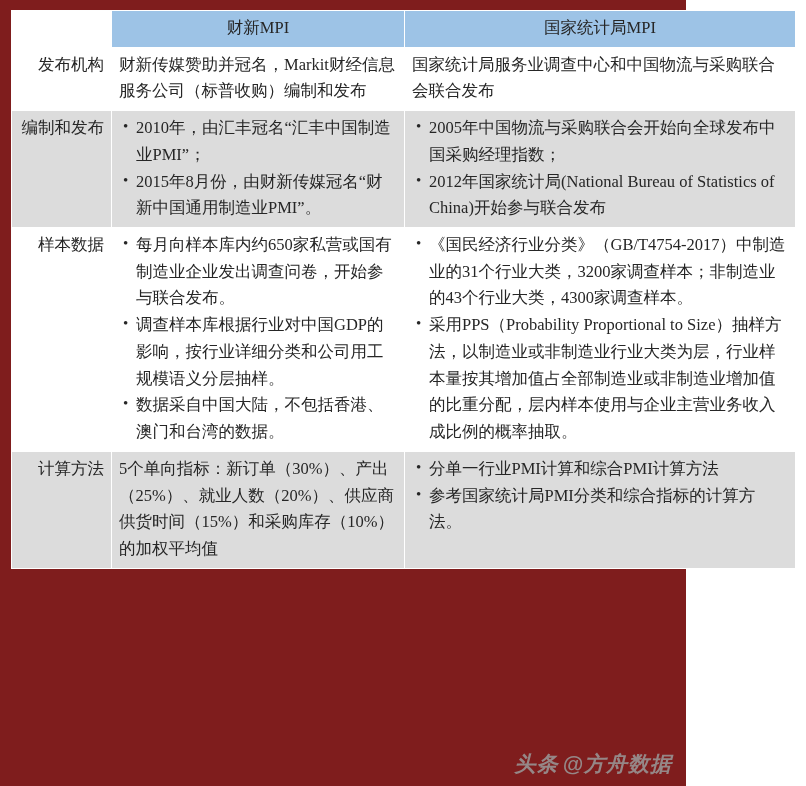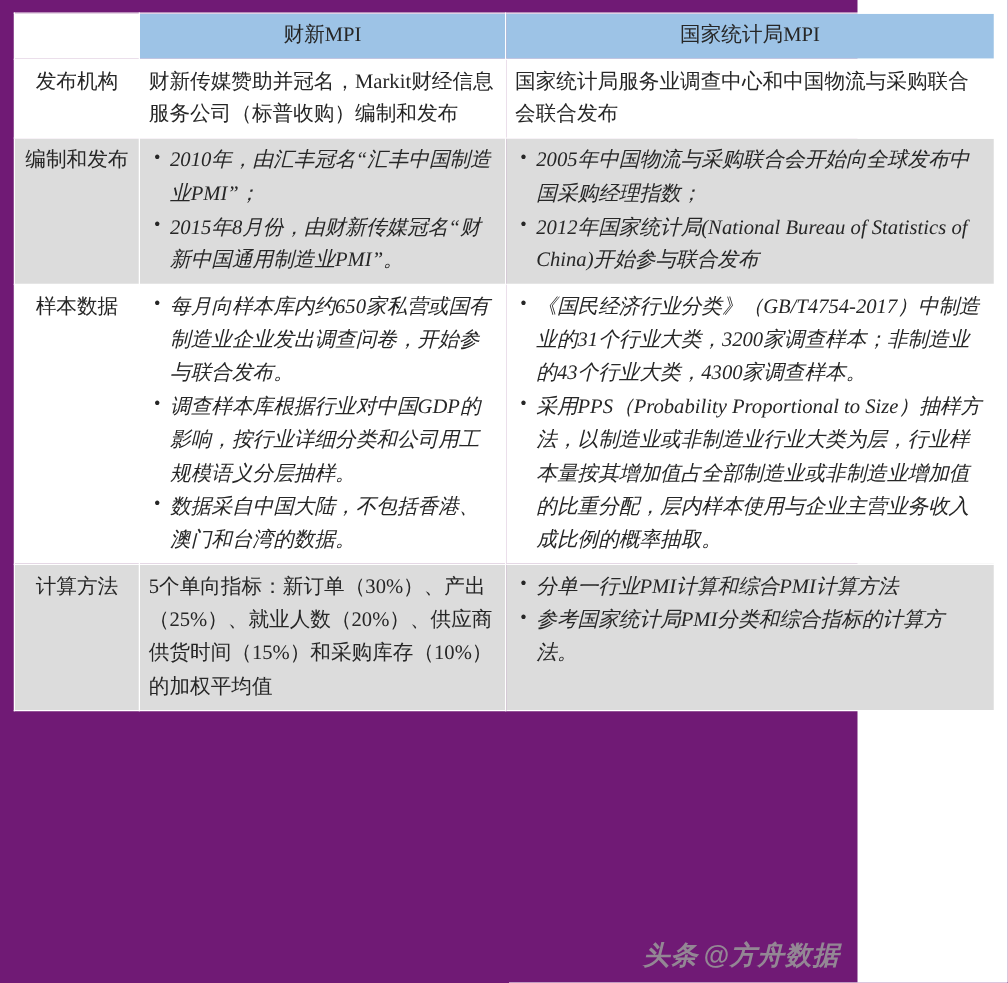--- a/index.html
+++ b/index.html
@@ -13,21 +13,21 @@
     font-family: "Liberation Serif", "DejaVu Serif", serif;
     position: relative;
     overflow: hidden;
   }
 
   .page {
     position: absolute;
     left: 0; top: 0;
     width: 686px;
     height: 786px;
-    background: #701a75;
+    background: #7f1d1d;
   }
 
   .table-wrap {
     position: absolute;
     left: 11px;
     top: 10px;
     width: 784px;
   }
 
   table.cmp {
@@ -62,37 +62,36 @@
   }
   thead th.blank {
     background: #ffffff;
     border-color: #ffffff;
   }
 
   tbody tr.light > td { background: #ffffff; }
   tbody tr.shade > td { background: #DCDCDC; }
 
   td.label {
-    text-align: center;
+    text-align: right;
     padding-left: 10px;
     padding-right: 2px;
     white-space: normal;
   }
 
   ul.blist {
     margin: 0;
     padding: 0 0 0 17px;
     list-style: none;
   }
   ul.blist > li {
     position: relative;
     padding-left: 0;
     margin: 0 0 0 0;
     text-indent: 0;
-    font-style: italic;
   }
   ul.blist > li::before {
     content: "\2022";
     position: absolute;
     left: -13px;
     top: -1px;
     font-size: 15px;
     line-height: inherit;
     color: #262626;
   }

